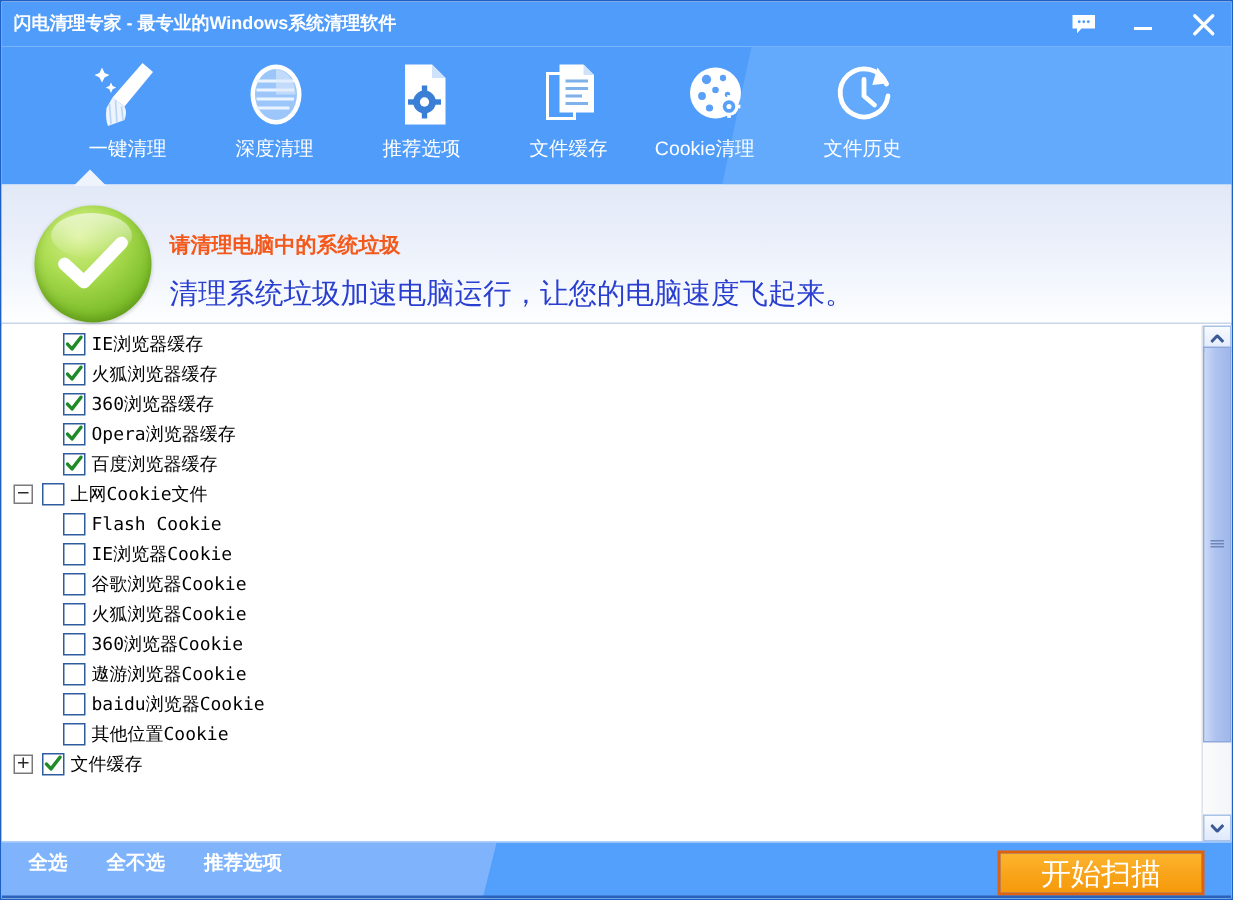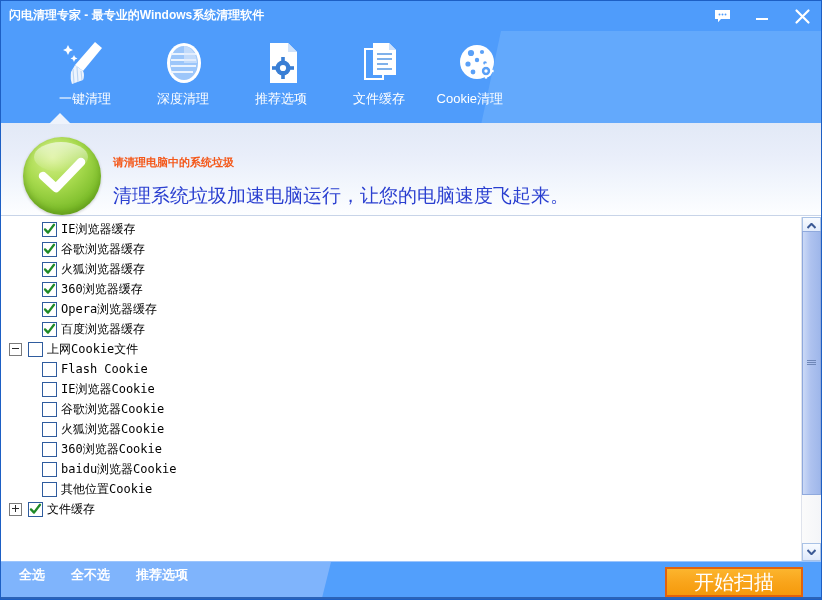--- a/index.html
+++ b/index.html
@@ -116,21 +116,21 @@
   .banner-check::before {
     content: "";
     position: absolute; left: 11px; top: 5px;
     width: 54px; height: 30px;
     border-radius: 50%;
     background: linear-gradient(180deg, rgba(255,255,255,0.62), rgba(255,255,255,0.02));
   }
   .banner-check svg { position: relative; z-index: 2; }
   .banner-title {
     position: absolute; left: 112px; top: 32px;
-    font-size: 11px; font-weight: bold;
+    font-size: 14px; font-weight: bold;
     color: #f4581a;
     white-space: nowrap;
   }
   .banner-sub {
     position: absolute; left: 112px; top: 60px;
     font-size: 19px;
     color: #2a3fd0;
     white-space: nowrap;
   }
 
@@ -397,20 +397,30 @@
                 <rect x="-1.2" y="4.6" width="2.4" height="3"></rect>
                 <rect x="-7.6" y="-1.2" width="3" height="2.4"></rect>
                 <rect x="4.6" y="-1.2" width="3" height="2.4"></rect>
               </g>
             </g>
           </svg>
         </div>
         <div class="tab-label">Cookie清理</div>
       </div>
 
+      <div class="tab">
+        <div class="tab-icon">
+          <svg width="50" height="48" viewBox="0 0 50 48">
+            <path d="M40 17 A16 16 0 1 0 41 25" fill="none" stroke="#ffffff" stroke-width="3.2" stroke-linecap="round"></path>
+            <path d="M34 6 L41.5 16.5 L30.5 17.6 Z" fill="#ffffff"></path>
+            <path d="M25 14 V25 L32 31" fill="none" stroke="#ffffff" stroke-width="3.2" stroke-linecap="round" stroke-linejoin="round"></path>
+          </svg>
+        </div>
+        <div class="tab-label">文件历史</div>
+      </div>
     </div>
   </div>
   <div class="tab-pointer"></div>
 
   <div class="banner">
     <div class="banner-check">
       <svg width="52" height="42" viewBox="0 0 52 42">
         <path d="M7 21 L20 33 L45 7" fill="none" stroke="#ffffff" stroke-width="8.5" stroke-linecap="round" stroke-linejoin="round"></path>
       </svg>
     </div>
@@ -427,28 +437,20 @@
             </svg>
           </div>
           <span class="row-label">IE浏览器缓存</span>
         </div>
         <div class="row indent-1">
           <div class="cbox">
             <svg width="13" height="13" viewBox="0 0 13 13">
               <path d="M2 6.4 L5 9.6 L11 1.8" fill="none" stroke="#1f8a27" stroke-width="2.3" stroke-linecap="round" stroke-linejoin="round"></path>
             </svg>
           </div>
-          <span class="row-label">谷歌浏览器缓存</span>
-        </div>
-        <div class="row indent-1">
-          <div class="cbox">
-            <svg width="13" height="13" viewBox="0 0 13 13">
-              <path d="M2 6.4 L5 9.6 L11 1.8" fill="none" stroke="#1f8a27" stroke-width="2.3" stroke-linecap="round" stroke-linejoin="round"></path>
-            </svg>
-          </div>
           <span class="row-label">火狐浏览器缓存</span>
         </div>
         <div class="row indent-1">
           <div class="cbox">
             <svg width="13" height="13" viewBox="0 0 13 13">
               <path d="M2 6.4 L5 9.6 L11 1.8" fill="none" stroke="#1f8a27" stroke-width="2.3" stroke-linecap="round" stroke-linejoin="round"></path>
             </svg>
           </div>
           <span class="row-label">360浏览器缓存</span>
         </div>
@@ -485,20 +487,24 @@
           <div class="cbox"></div>
           <span class="row-label">谷歌浏览器Cookie</span>
         </div>
         <div class="row indent-1">
           <div class="cbox"></div>
           <span class="row-label">火狐浏览器Cookie</span>
         </div>
         <div class="row indent-1">
           <div class="cbox"></div>
           <span class="row-label">360浏览器Cookie</span>
+        </div>
+        <div class="row indent-1">
+          <div class="cbox"></div>
+          <span class="row-label">遨游浏览器Cookie</span>
         </div>
         <div class="row indent-1">
           <div class="cbox"></div>
           <span class="row-label">baidu浏览器Cookie</span>
         </div>
         <div class="row indent-1">
           <div class="cbox"></div>
           <span class="row-label">其他位置Cookie</span>
         </div>
         <div class="row indent-0">

